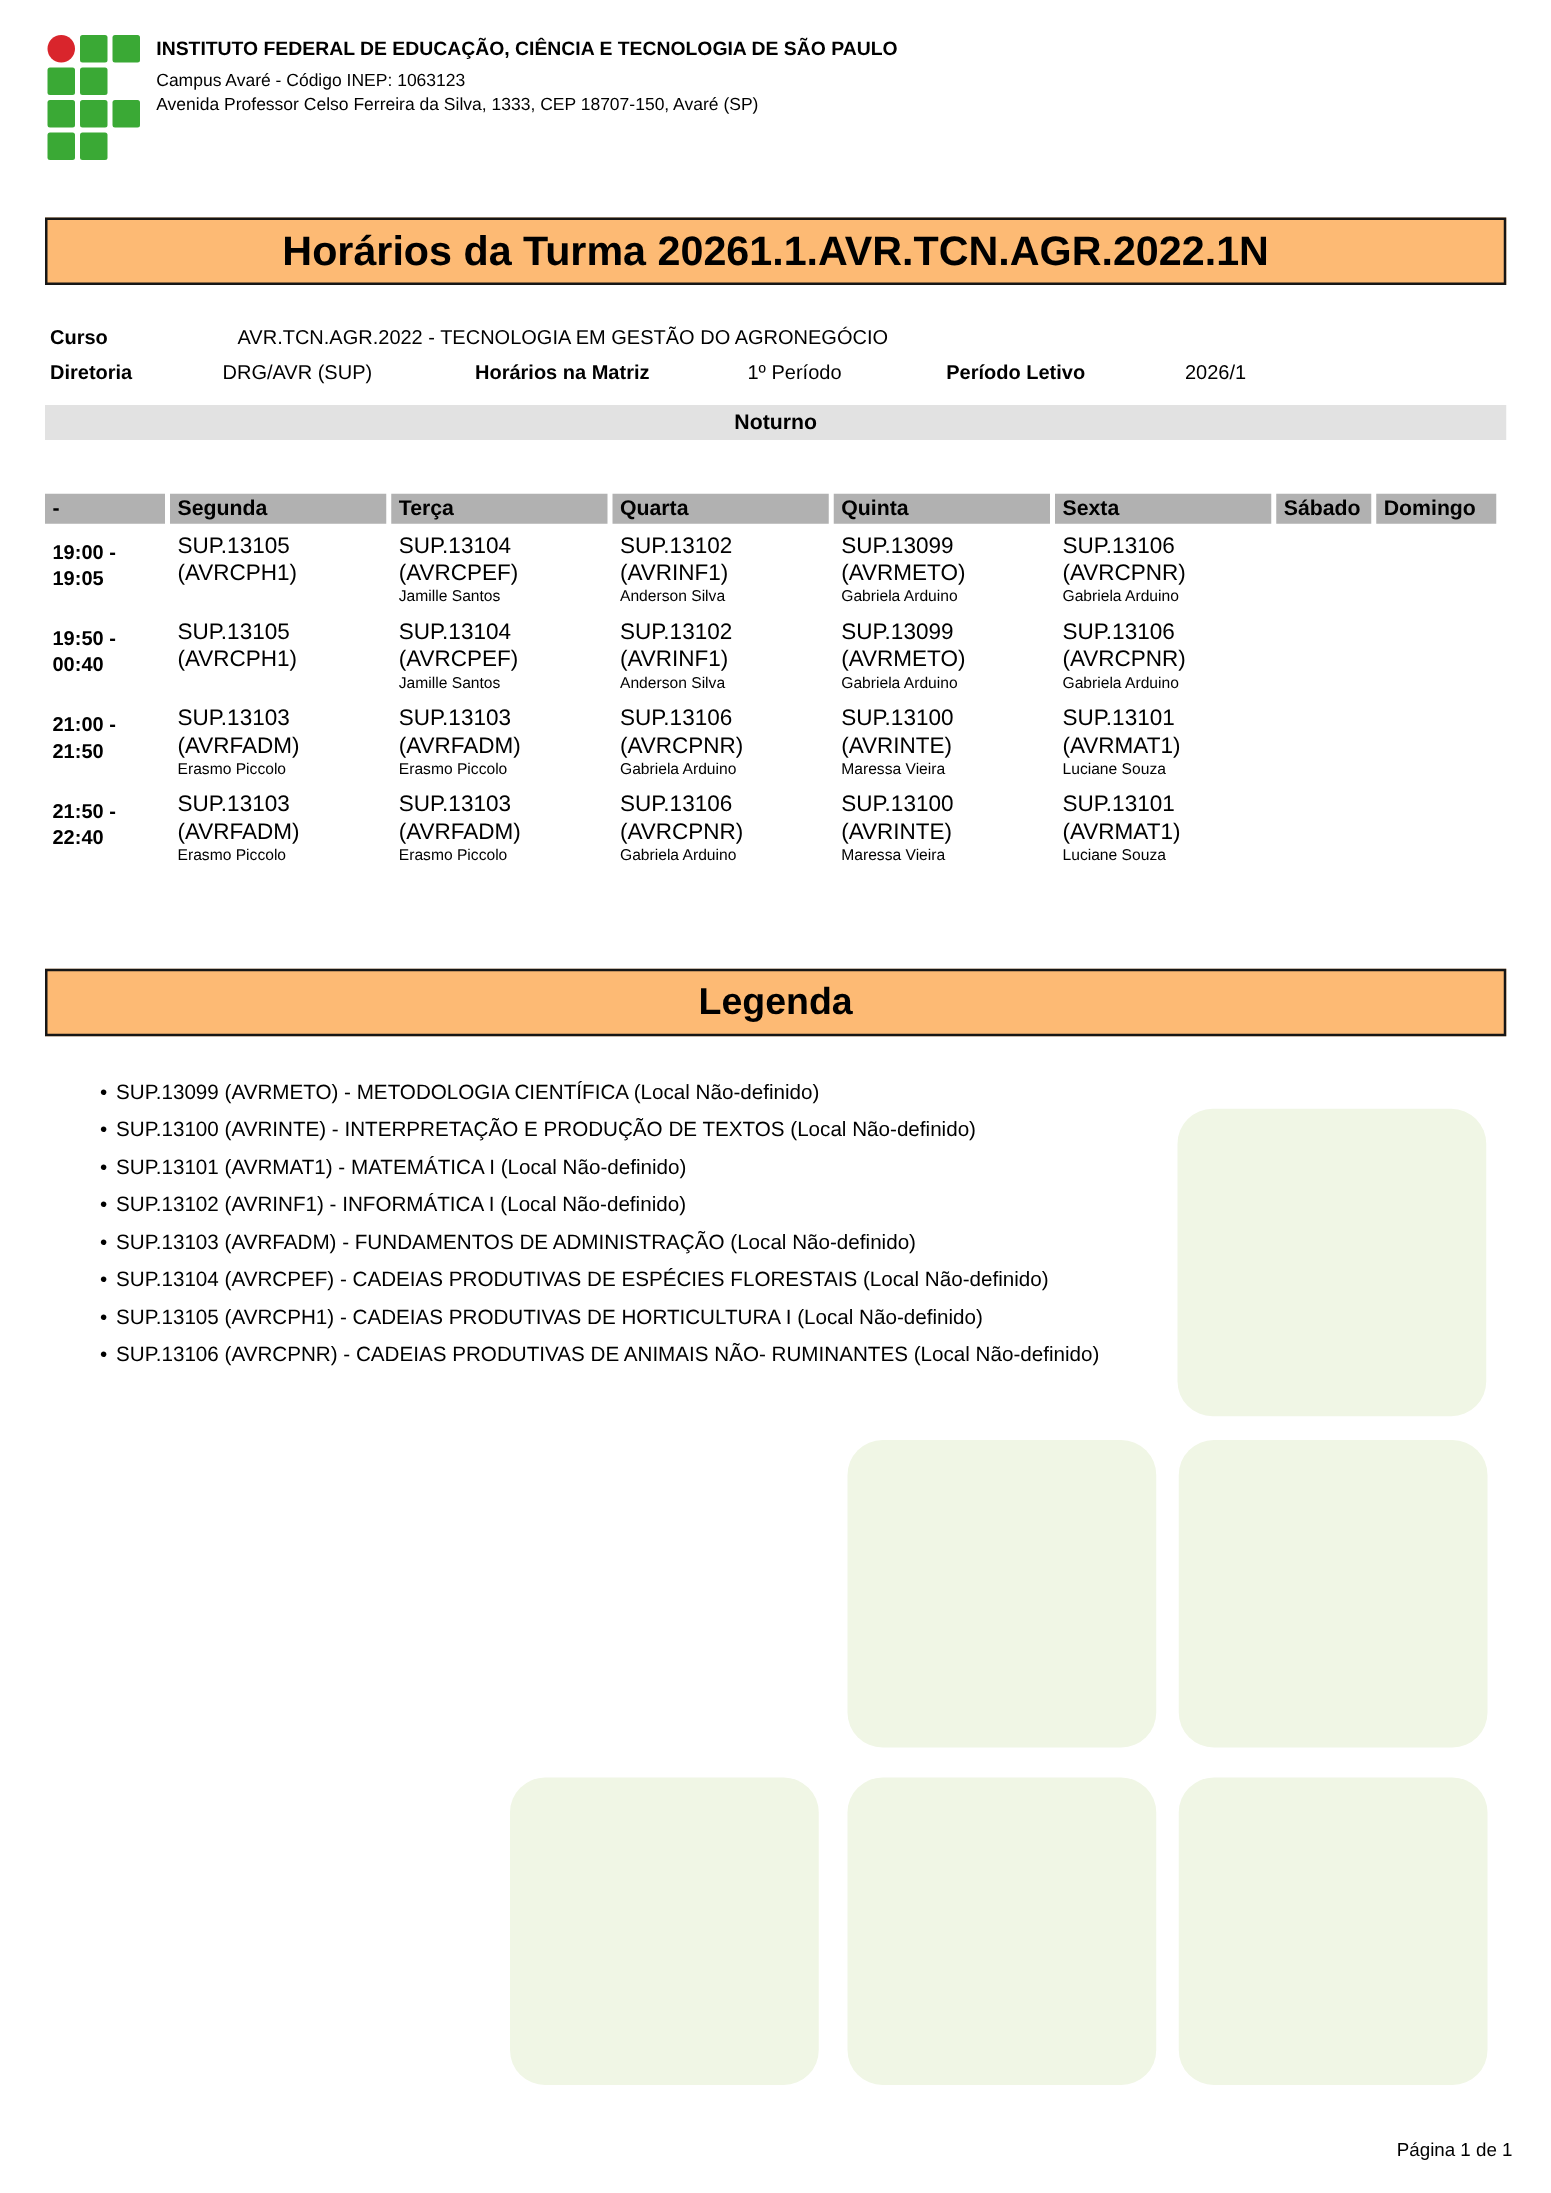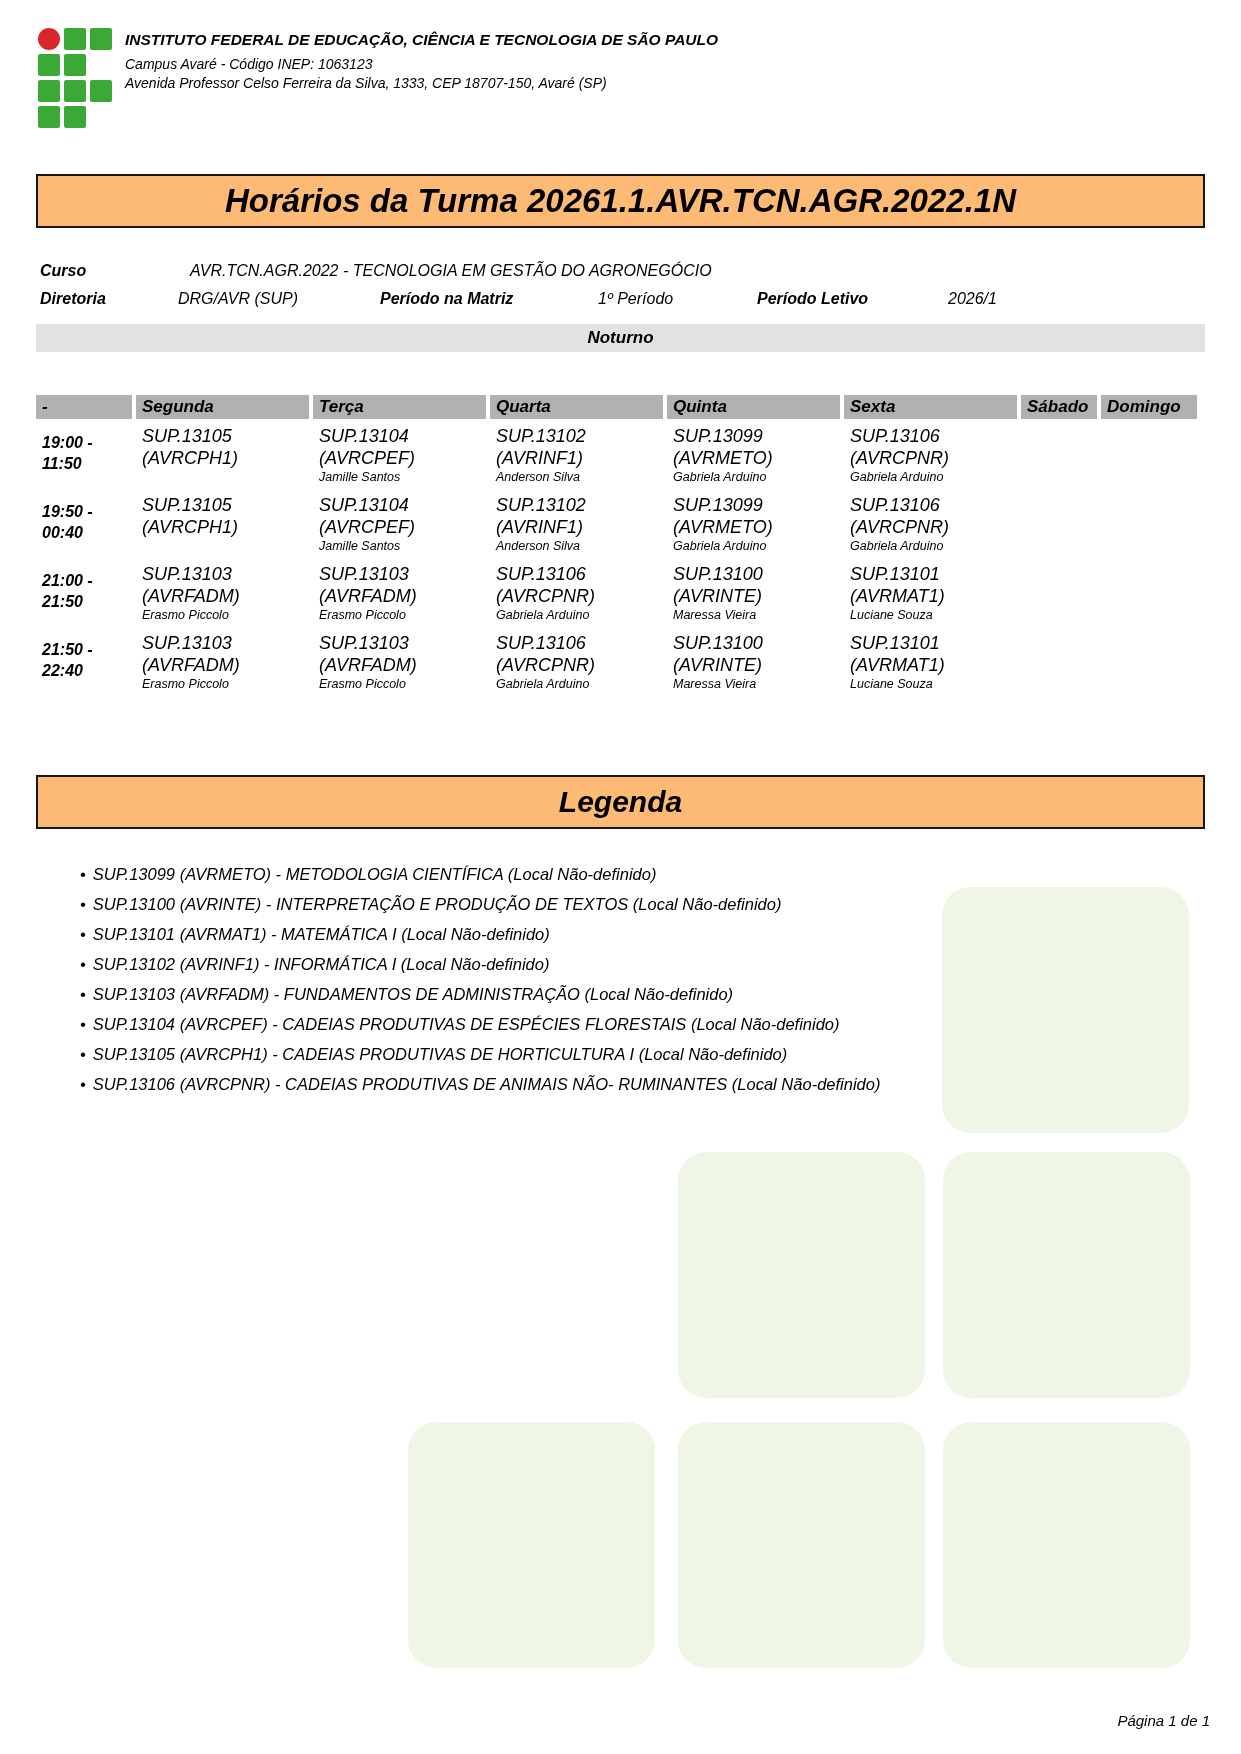--- a/index.html
+++ b/index.html
@@ -12,21 +12,21 @@
 
   
   .wm { position:absolute; width:247px; height:246px; background:#f0f6e5; border-radius:28px; z-index:0; }
   .wm.a { left:942px; top:887px; }
   .wm.b { left:678px; top:1152px; }
   .wm.c { left:943px; top:1152px; }
   .wm.d { left:408px; top:1422px; }
   .wm.e { left:678px; top:1422px; }
   .wm.f { left:943px; top:1422px; }
 
-  .content { position:relative; z-index:1; width:100%; height:100%;font-style:italic; }
+  .content { position:relative; z-index:1; width:100%; height:100%; }
 
   
   .logo { position:absolute; left:38px; top:28px; display:grid;
           grid-template-columns:repeat(3,22px); grid-auto-rows:22px; gap:4px; }
   .logo .sq { background:#3aa935; border-radius:2px; }
   .logo .circle { background:#d9252c; border-radius:50%; }
   .logo .blank { background:transparent; }
 
   
   .org { position:absolute; left:125px; top:31px; }
@@ -113,21 +113,21 @@
 
   <div class="big-box title-box">
     <span>Horários da Turma 20261.1.AVR.TCN.AGR.2022.1N</span>
   </div>
 
   <div class="info">
     <span class="lbl curso-l">Curso</span>
     <span class="curso-v">AVR.TCN.AGR.2022 - TECNOLOGIA EM GESTÃO DO AGRONEGÓCIO</span>
     <span class="lbl dir-l">Diretoria</span>
     <span class="dir-v">DRG/AVR (SUP)</span>
-    <span class="lbl pm-l">Período na Matriz</span>
+    <span class="lbl pm-l">Horários na Matriz</span>
     <span class="pm-v">1º Período</span>
     <span class="lbl pl-l">Período Letivo</span>
     <span class="pl-v">2026/1</span>
   </div>
 
   <div class="shift-bar">
     <span>Noturno</span>
   </div>
 
   <div class="ttable">
@@ -138,21 +138,21 @@
       <div class="th">Quarta</div>
       <div class="th">Quinta</div>
       <div class="th">Sexta</div>
       <div class="th">Sábado</div>
       <div class="th">Domingo</div>
     </div>
 
     <div class="trow">
       <div class="td time">
         <div>19:00 -</div>
-        <div>11:50</div>
+        <div>19:05</div>
       </div>
       <div class="td">
         <div class="code">SUP.13105</div>
         <div class="code">(AVRCPH1)</div>
         <div class="teacher"></div>
       </div>
       <div class="td">
         <div class="code">SUP.13104</div>
         <div class="code">(AVRCPEF)</div>
         <div class="teacher">Jamille Santos</div>

